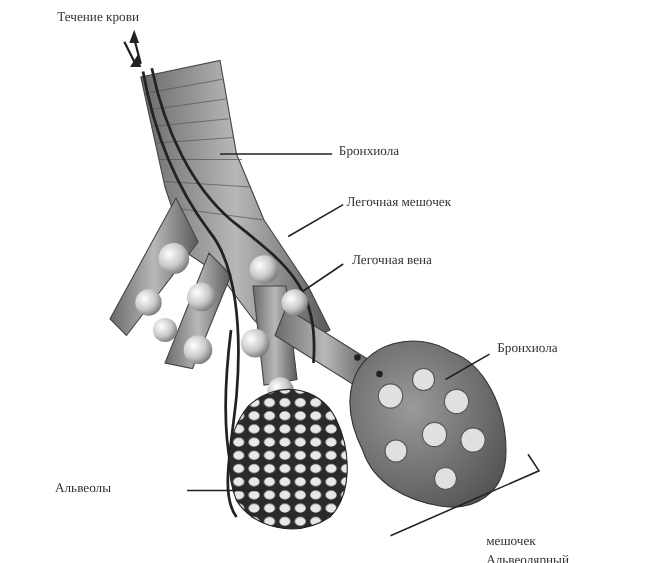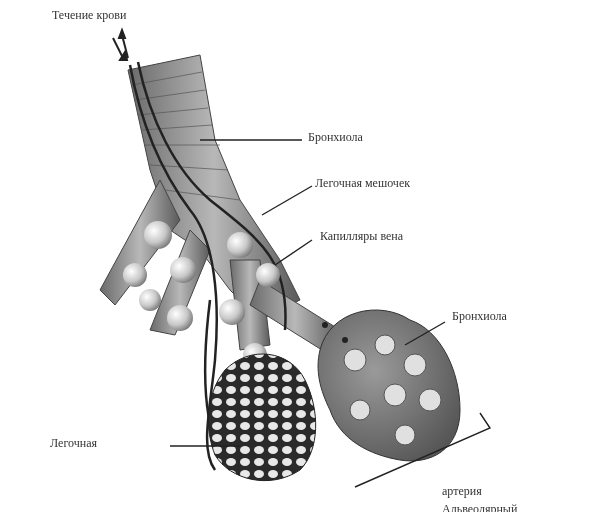--- a/index.html
+++ b/index.html
@@ -97,17 +97,17 @@
     <line x1="275" y1="265" x2="312" y2="240"></line>
     <line x1="405" y1="345" x2="445" y2="322"></line>
     <line x1="170" y1="446" x2="240" y2="446"></line>
     <polyline points="480,413 490,428 355,487"></polyline>
   </g>
 </svg>
 
 <div class="label" style="left:52px;top:8px;">Течение крови</div>
 <div class="label" style="left:308px;top:130px;">Бронхиола</div>
 <div class="label" style="left:315px;top:176px;">Легочная мешочек</div>
-<div class="label" style="left:320px;top:229px;">Капилляры вена</div>
+<div class="label" style="left:320px;top:229px;">Легочная вена</div>
 <div class="label" style="left:452px;top:309px;">Бронхиола</div>
-<div class="label" style="left:50px;top:436px;">Легочная</div>
+<div class="label" style="left:50px;top:436px;">Альвеолы</div>
 <div class="label" style="left:442px;top:462px;margin-top:40px;">Альвеолярный</div>
-<div class="label" style="left:442px;top:484px;">артерия</div>
+<div class="label" style="left:442px;top:484px;">мешочек</div>
 
 </body></html>

